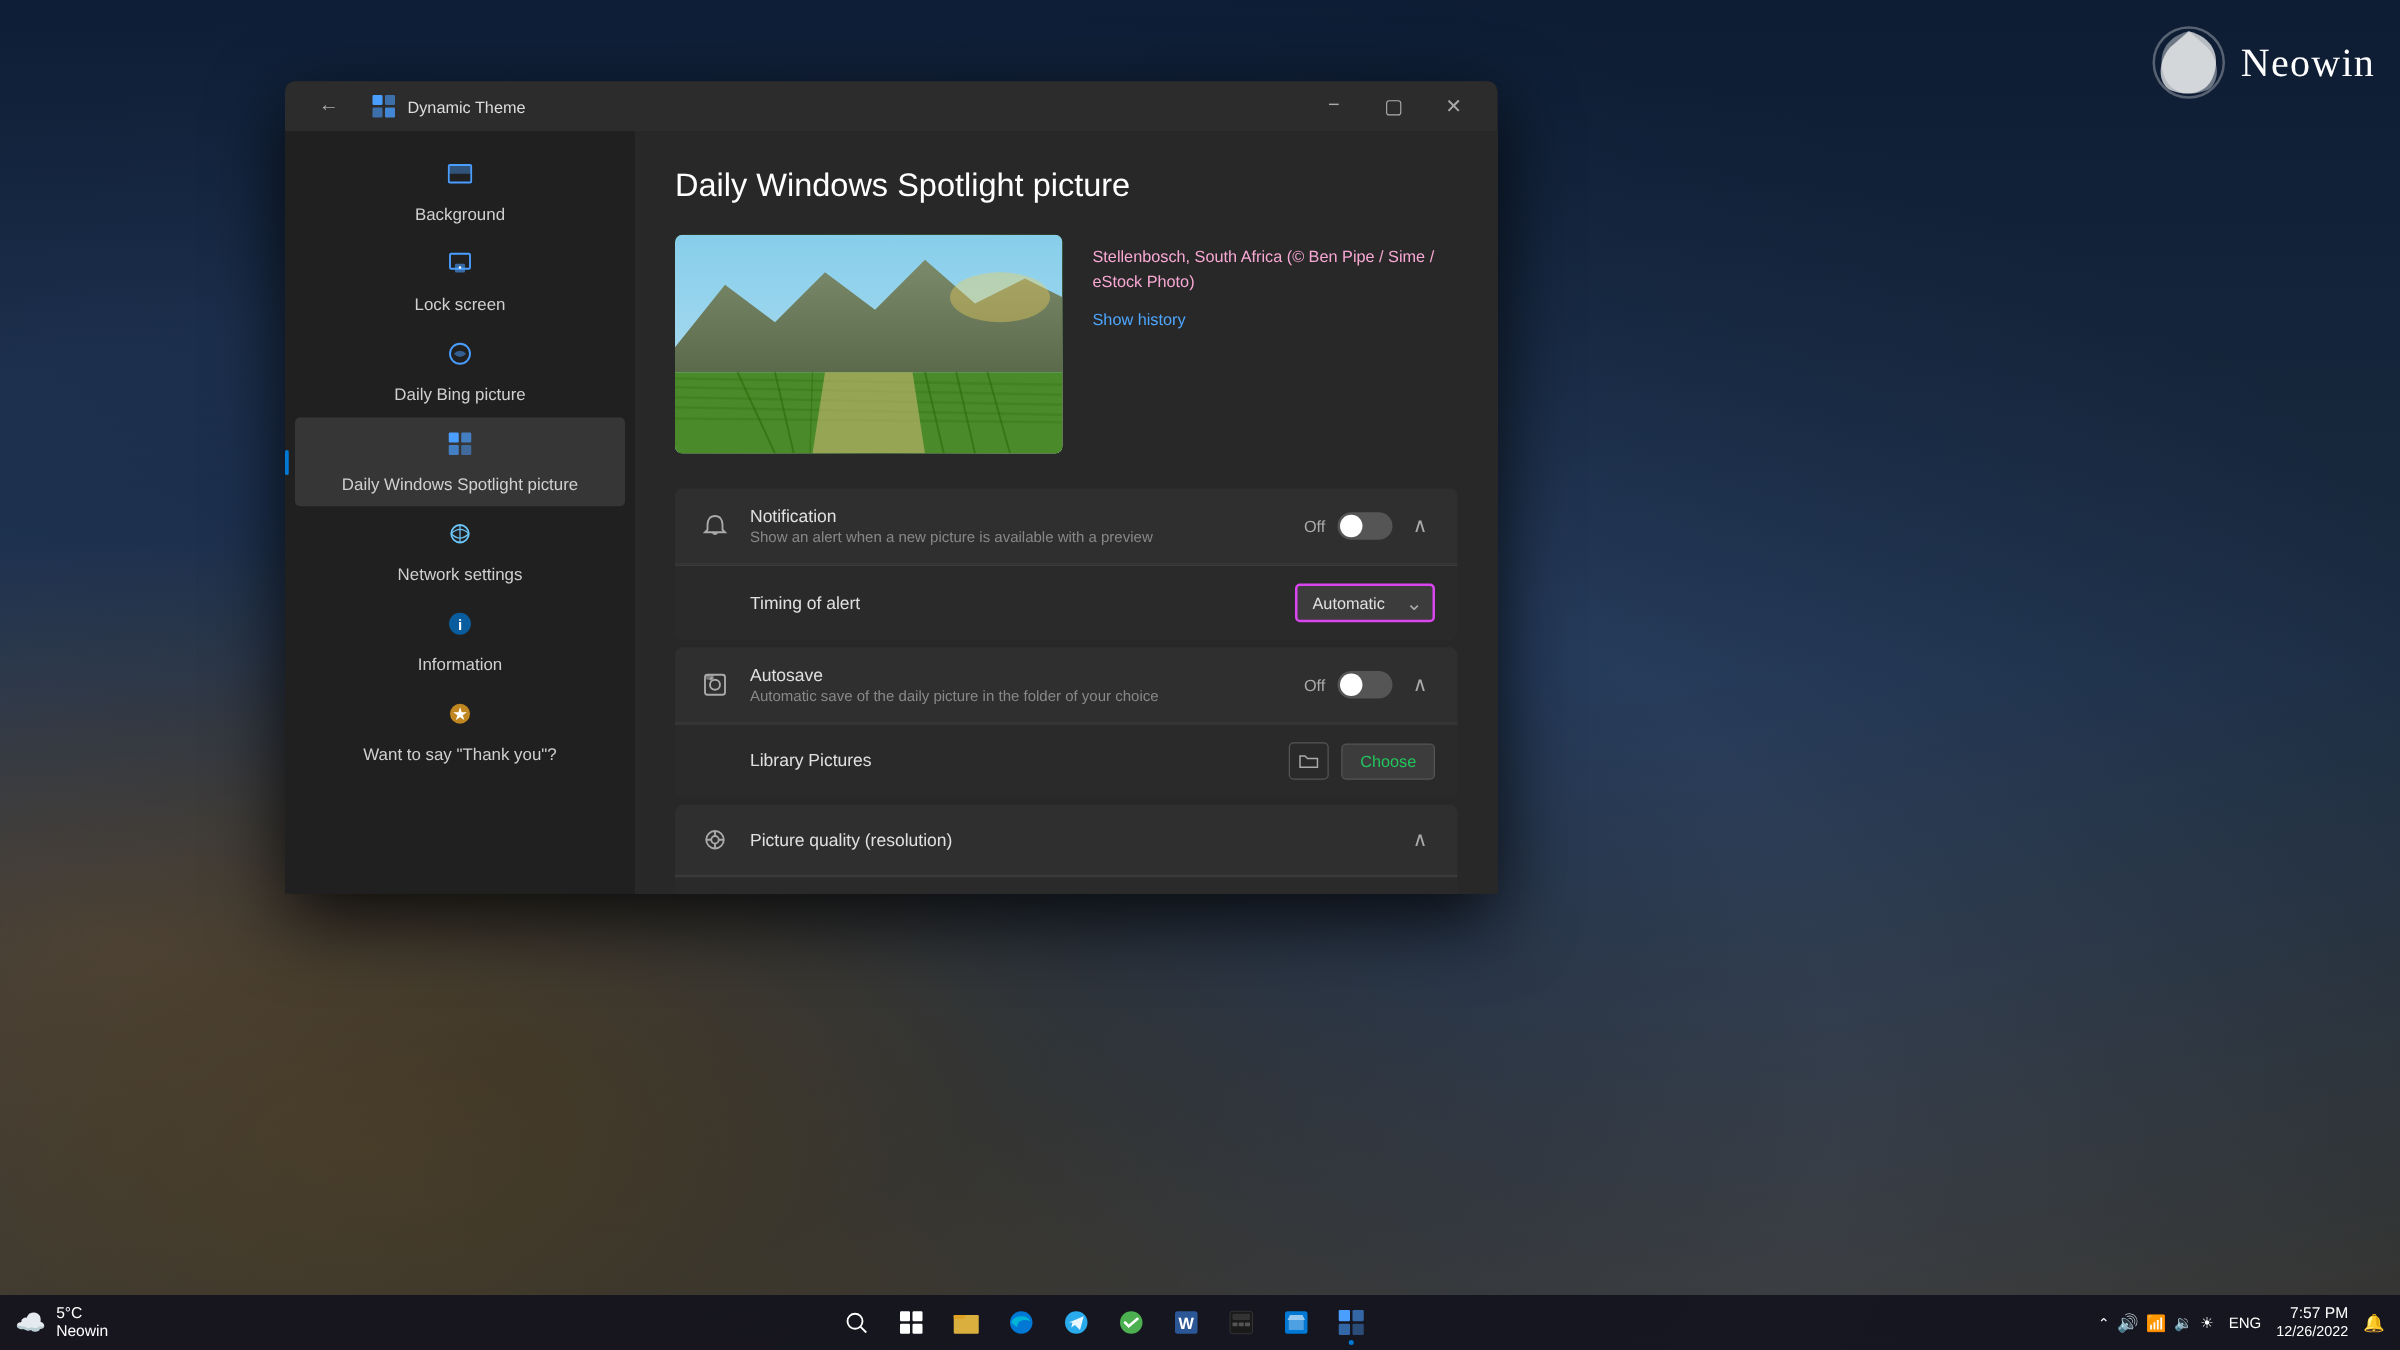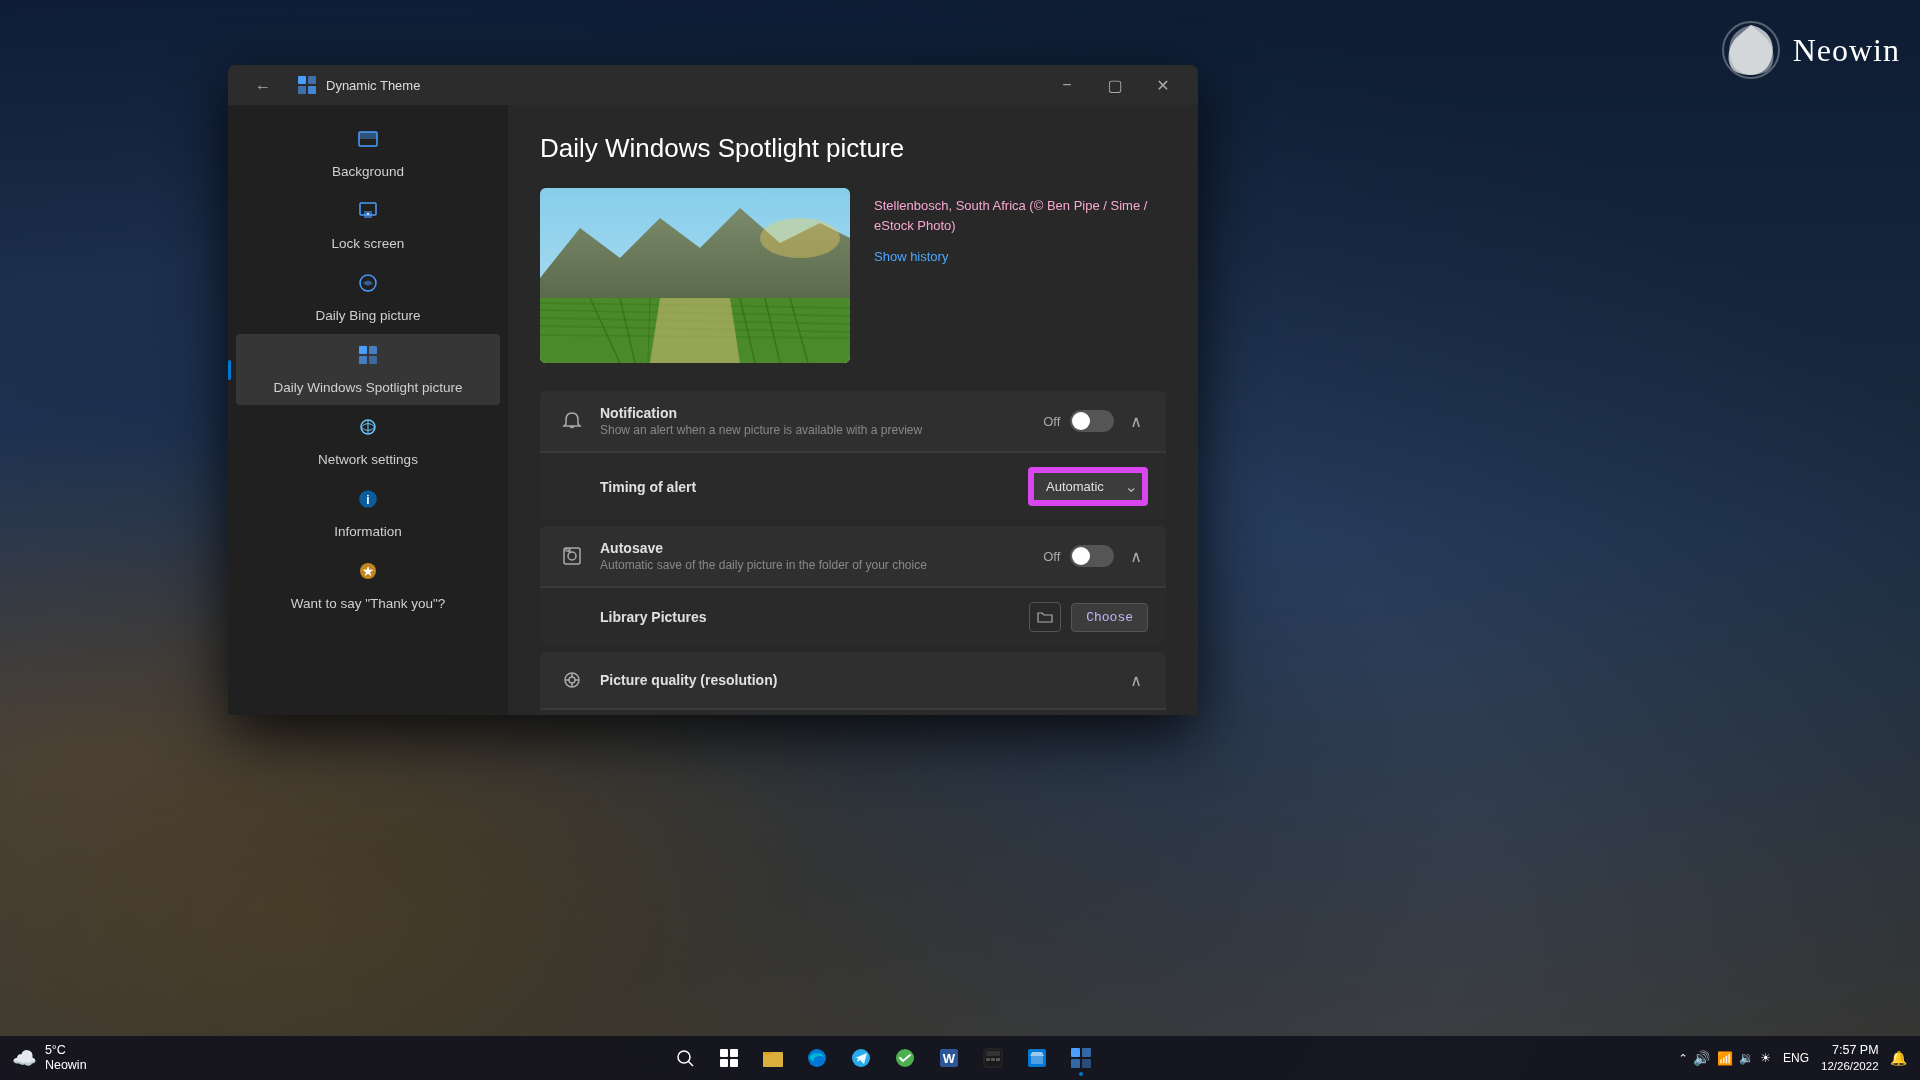--- a/index.html
+++ b/index.html
@@ -272,21 +272,21 @@
       font-size: 18px;
     }
 
     .settings-row-content {
       flex: 1;
     }
 
     .settings-row-title {
       font-size: 14px;
       color: #e0e0e0;
-      font-weight: 700;
+      font-weight: 400;
     }
 
     .settings-row-desc {
       font-size: 12px;
       color: #888;
       margin-top: 2px;
     }
 
     .settings-row-control {
       display: flex;
@@ -332,21 +332,21 @@
     }
 
     
     .sub-row {
       background: #2a2a2a;
       border-top: 1px solid #3a3a3a;
     }
 
     .dropdown-select {
       background: #3c3c3c;
-      border: 6px solid #d946ef;
+      border: 2px solid #d946ef;
       color: #e0e0e0;
       padding: 6px 32px 6px 12px;
       border-radius: 4px;
       font-size: 13px;
       cursor: pointer;
       appearance: none;
       -webkit-appearance: none;
       position: relative;
     }
 
@@ -363,26 +363,25 @@
       color: #aaa;
       pointer-events: none;
     }
 
     .choose-btn {
       display: flex;
       align-items: center;
       gap: 8px;
       background: #3c3c3c;
       border: 1px solid #555;
-      color: #c4b5fd;
+      color: #22c55e;
       padding: 6px 14px;
       border-radius: 4px;
       font-size: 13px;
       cursor: pointer;
-      font-family: Liberation Mono, monospace;
     }
 
     .folder-icon-btn {
       background: transparent;
       border: 1px solid #555;
       color: #aaa;
       width: 32px;
       height: 30px;
       border-radius: 4px;
       cursor: pointer;

